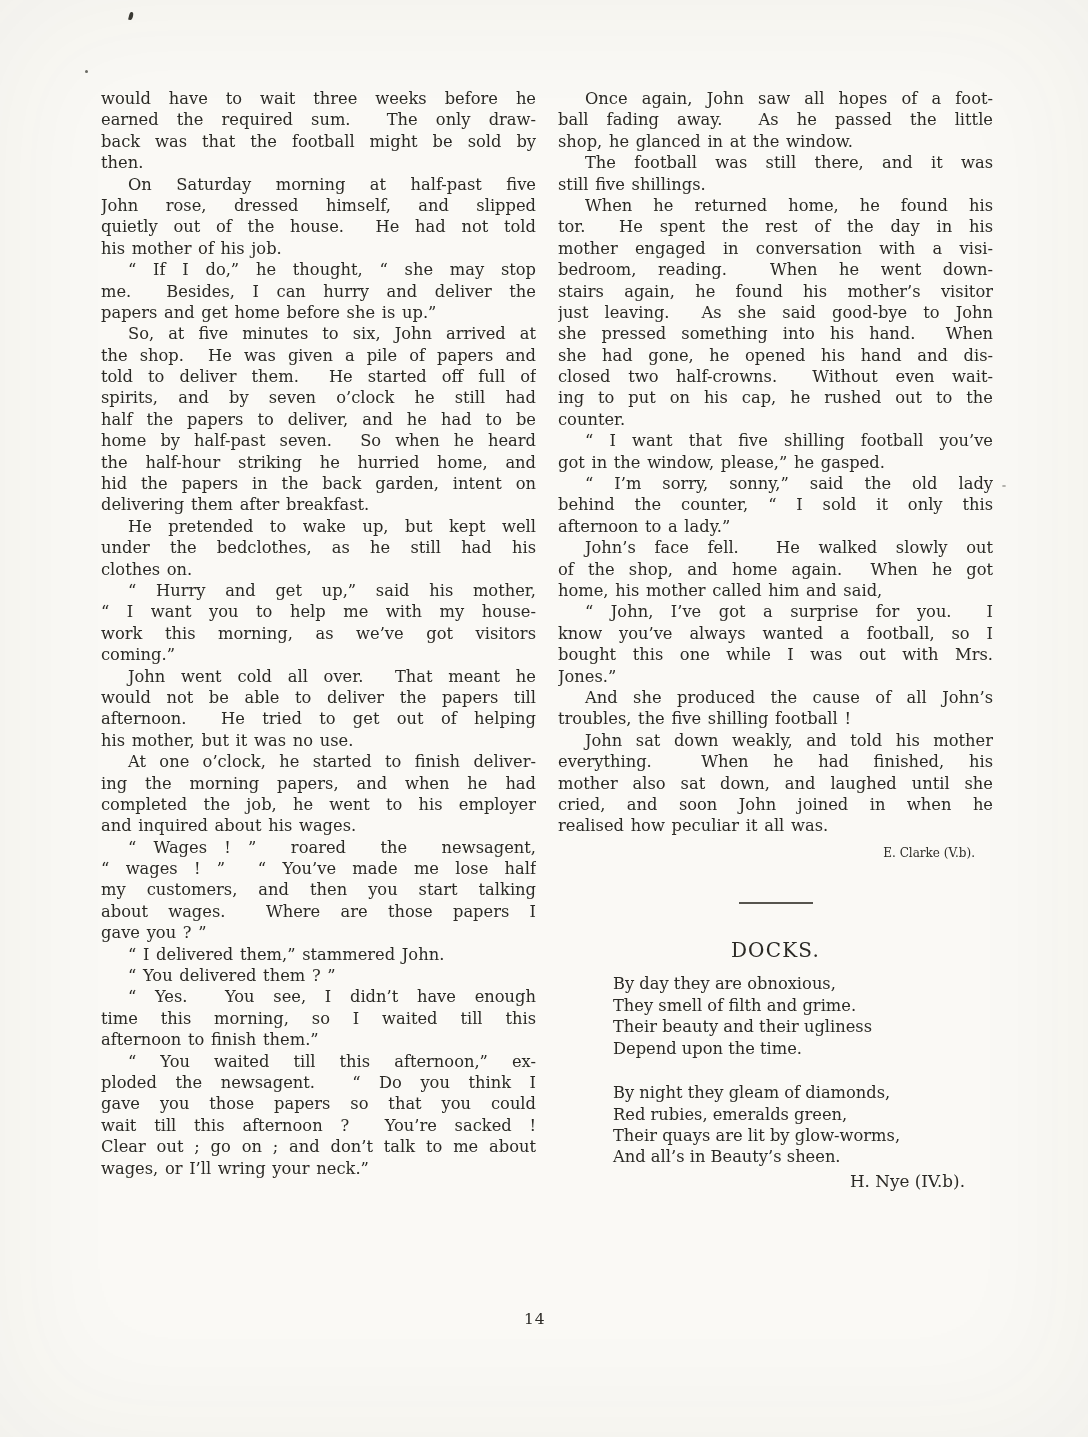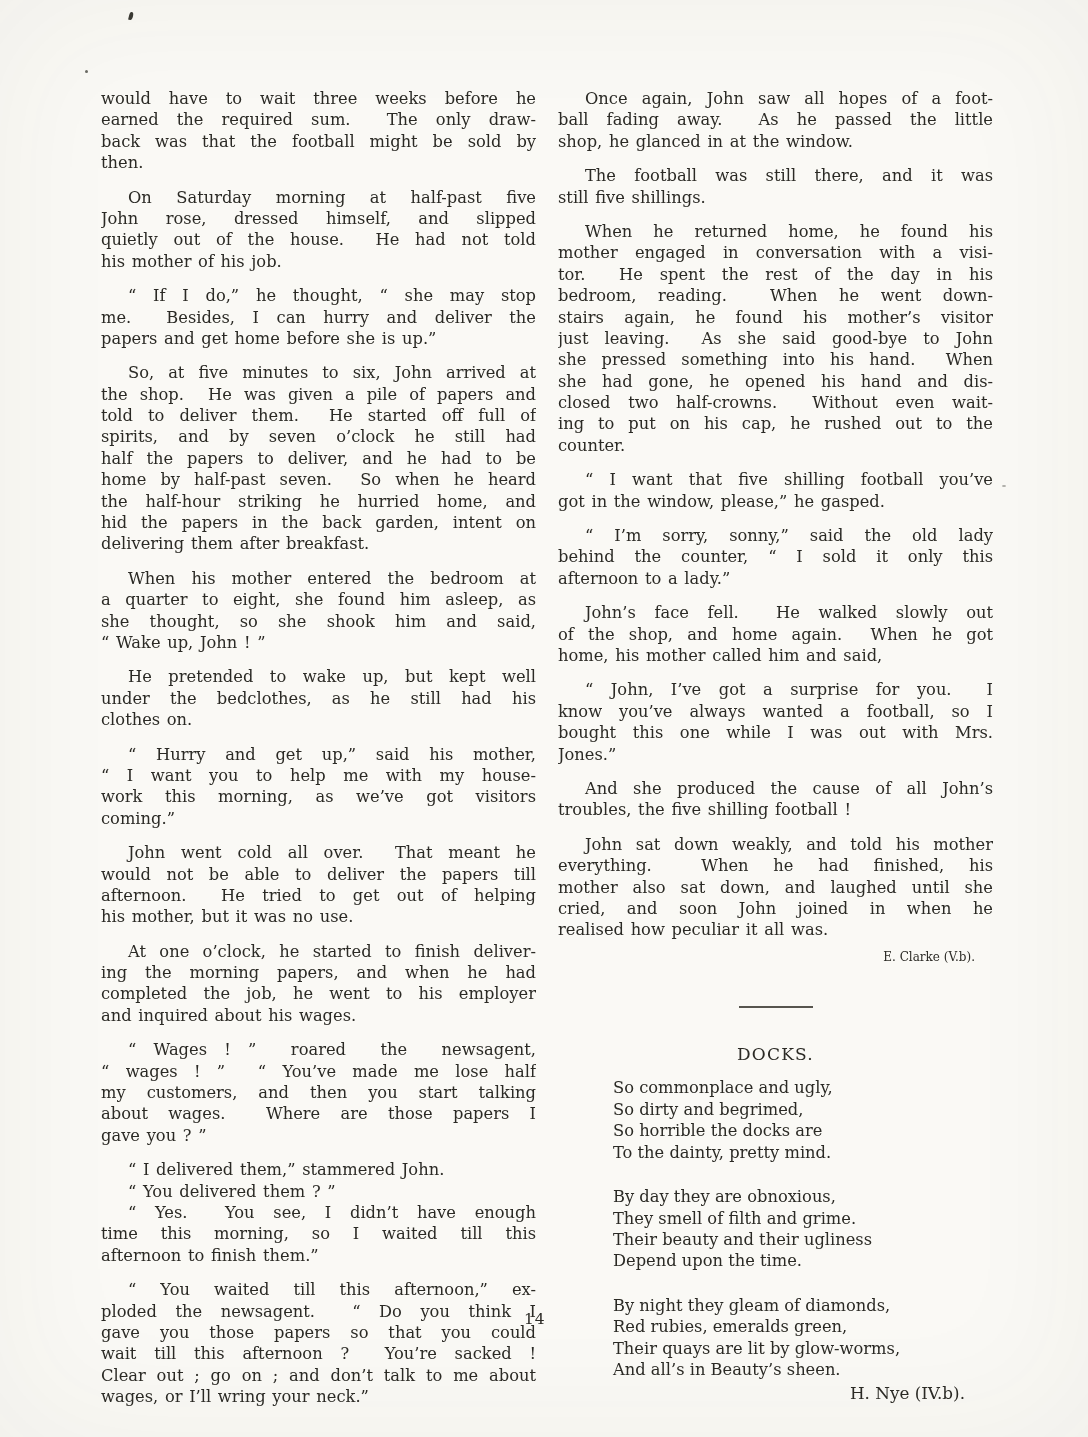--- a/index.html
+++ b/index.html
@@ -16,21 +16,21 @@
     color: #2b2a25;
     overflow: hidden;
   }
   .columns {
     position: absolute;
     top: 88px; left: 101px;
     display: flex;
     gap: 22px;
   }
   .col { width: 435px; font-size: 16.3px; line-height: 21.4px; }
-  .para { margin-top: 13px; }
+  .para { margin-top: 0; }
   .para.tight { margin-top: 0; }
   .para:first-child { margin-top: 0; }
   .line {
     text-align: justify;
     text-align-last: justify;
     height: 21.4px;
     overflow: hidden;
     word-spacing: 1.5px;
   }
   .line.last { text-align-last: left; }
@@ -43,21 +43,21 @@
     line-height: 21.4px;
   }
   .divider {
     width: 74px; height: 0;
     border-top: 2px solid #57554e;
     margin: 38px auto 0 auto;
   }
   .poem-title {
     margin-top: 36px;
     text-align: center;
-    font-size: 17px;
+    font-size: 20px;
     letter-spacing: 1.2px;
     line-height: 21.4px;
   }
   .poem { margin-top: 12px; padding-left: 55px; }
   .stanza { margin-top: 23px; }
   .stanza:first-child { margin-top: 0; }
   .poem-line { line-height: 21.4px; font-size: 16.3px; }
   .poem-signature {
     margin-top: 3px;
     text-align: right;
@@ -123,26 +123,20 @@
           <div class="line">the shop.&nbsp; He was given a pile of papers and</div>
           <div class="line">told to deliver them.&nbsp; He started off full of</div>
           <div class="line">spirits, and by seven o’clock he still had</div>
           <div class="line">half the papers to deliver, and he had to be</div>
           <div class="line">home by half-past seven.&nbsp; So when he heard</div>
           <div class="line">the half-hour striking he hurried home, and</div>
           <div class="line">hid the papers in the back garden, intent on</div>
           <div class="line last">delivering them after breakfast.</div>
         </div>
         <div class="para">
-          <div class="line first-indent">When his mother entered the bedroom at</div>
-          <div class="line">a quarter to eight, she found him asleep, as</div>
-          <div class="line">she thought, so she shook him and said,</div>
-          <div class="line last">“ Wake up, John ! ”</div>
-        </div>
-        <div class="para">
           <div class="line first-indent">He pretended to wake up, but kept well</div>
           <div class="line">under the bedclothes, as he still had his</div>
           <div class="line last">clothes on.</div>
         </div>
         <div class="para">
           <div class="line first-indent">“ Hurry and get up,” said his mother,</div>
           <div class="line">“ I want you to help me with my house-</div>
           <div class="line">work this morning, as we’ve got visitors</div>
           <div class="line last">coming.”</div>
         </div>
@@ -192,22 +186,22 @@
             <div class="line first-indent">Once again, John saw all hopes of a foot-</div>
             <div class="line">ball fading away.&nbsp; As he passed the little</div>
             <div class="line last">shop, he glanced in at the window.</div>
           </div>
           <div class="para">
             <div class="line first-indent">The football was still there, and it was</div>
             <div class="line last">still five shillings.</div>
           </div>
           <div class="para">
             <div class="line first-indent">When he returned home, he found his</div>
+            <div class="line">tor.&nbsp; He spent the rest of the day in his</div>
             <div class="line">mother engaged in conversation with a visi-</div>
-            <div class="line">tor.&nbsp; He spent the rest of the day in his</div>
             <div class="line">bedroom, reading.&nbsp; When he went down-</div>
             <div class="line">stairs again, he found his mother’s visitor</div>
             <div class="line">just leaving.&nbsp; As she said good-bye to John</div>
             <div class="line">she pressed something into his hand.&nbsp; When</div>
             <div class="line">she had gone, he opened his hand and dis-</div>
             <div class="line">closed two half-crowns.&nbsp; Without even wait-</div>
             <div class="line">ing to put on his cap, he rushed out to the</div>
             <div class="line last">counter.</div>
           </div>
           <div class="para">
@@ -240,26 +234,20 @@
             <div class="line">mother also sat down, and laughed until she</div>
             <div class="line">cried, and soon John joined in when he</div>
             <div class="line last">realised how peculiar it all was.</div>
           </div>
         </div>
       <div class="signature">E. Clarke (V.b).</div>
       <div class="divider"></div>
       <div class="poem-title">DOCKS.</div>
       <div class="poem" id="poem">
           <div class="stanza">
-            <div class="poem-line">So commonplace and ugly,</div>
-            <div class="poem-line">So dirty and begrimed,</div>
-            <div class="poem-line">So horrible the docks are</div>
-            <div class="poem-line">To the dainty, pretty mind.</div>
-          </div>
-          <div class="stanza">
             <div class="poem-line">By day they are obnoxious,</div>
             <div class="poem-line">They smell of filth and grime.</div>
             <div class="poem-line">Their beauty and their ugliness</div>
             <div class="poem-line">Depend upon the time.</div>
           </div>
           <div class="stanza">
             <div class="poem-line">By night they gleam of diamonds,</div>
             <div class="poem-line">Red rubies, emeralds green,</div>
             <div class="poem-line">Their quays are lit by glow-worms,</div>
             <div class="poem-line">And all’s in Beauty’s sheen.</div>

